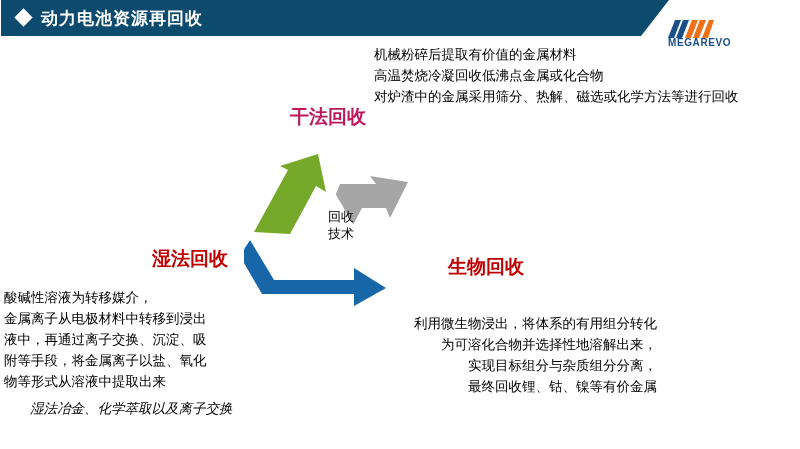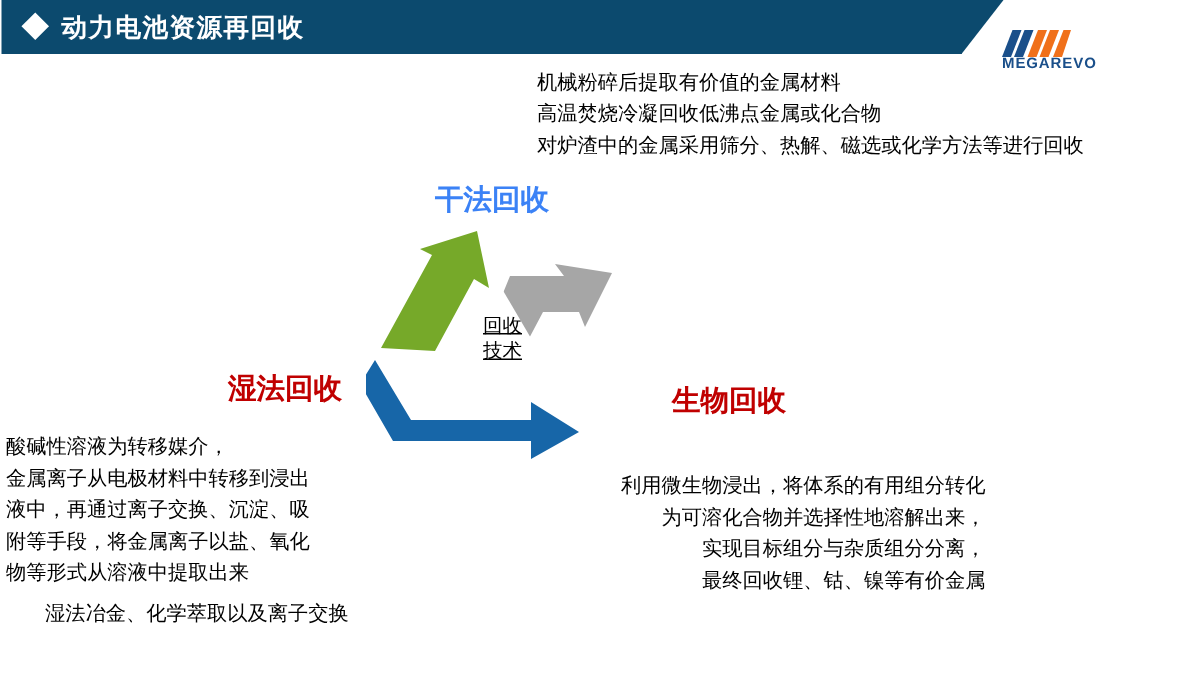--- a/index.html
+++ b/index.html
@@ -66,53 +66,52 @@
   }
 
   
   .txt {
     position: absolute;
     color: #000000;
     font-size: 13.5px;
     line-height: 21px;
     white-space: pre-line;
   }
-  .txt-top     { left: 358px; top: 44px; }
+  .txt-top     { left: 374px; top: 44px; }
   .txt-left    { left: 4px;  top: 287px; }
-  .txt-left2   { left: 30px; top: 398px; }
+  .txt-left2   { left: 30px; top: 398px; font-style: italic; }
   .txt-bio     { left: 414px; top: 313px; text-align: right; }
 
   
   .lbl {
     position: absolute;
     font-size: 19px;
     font-weight: bold;
     white-space: nowrap;
   }
-  .lbl-dry  { left: 290px; top: 120px; color: #3b82f6; }
+  .lbl-dry  { left: 290px; top: 104px; color: #be185d; }
   .lbl-wet  { left: 152px; top: 246px; color: #c00000; }
   .lbl-bio  { left: 448px; top: 254px; color: #c00000; }
 
   
   .diagram {
     position: absolute;
     left: 244px; top: 148px;
     width: 176px; height: 160px;
   }
   .center-label {
     position: absolute;
     left: 316px; top: 208px;
     width: 38px;
-    text-align: center;
+    text-align: right;
     font-size: 13px;
     line-height: 17px;
     color: #000000;
     font-weight: normal;
     white-space: pre-line;
-    text-decoration: underline;
   }
 </style>
 </head>
 <body>
 
 <div class="header">
   <div class="header-diamond"></div>
   <div class="header-title">动力电池资源再回收</div>
   <div class="header-white-wedge"></div>
 </div>

